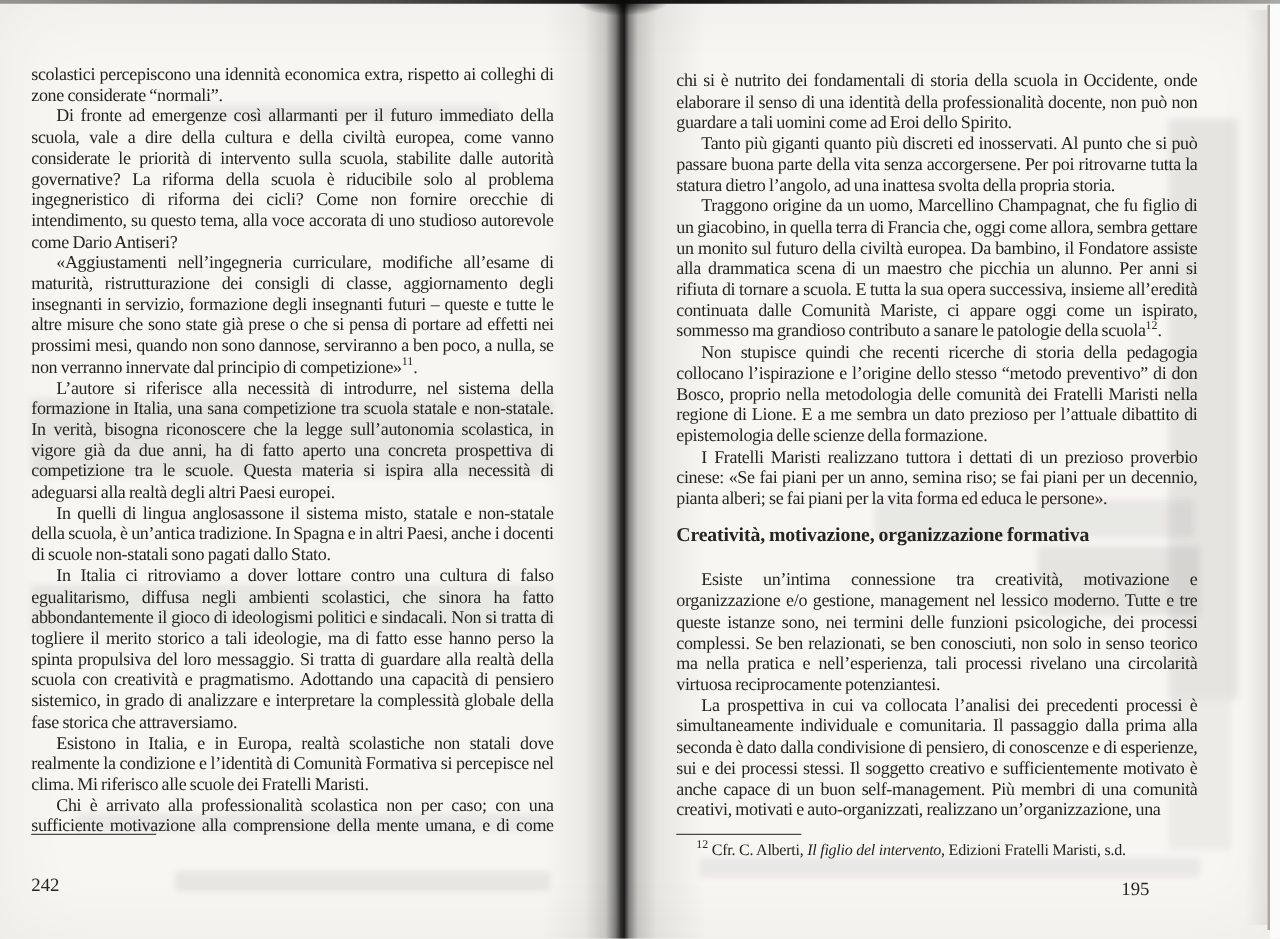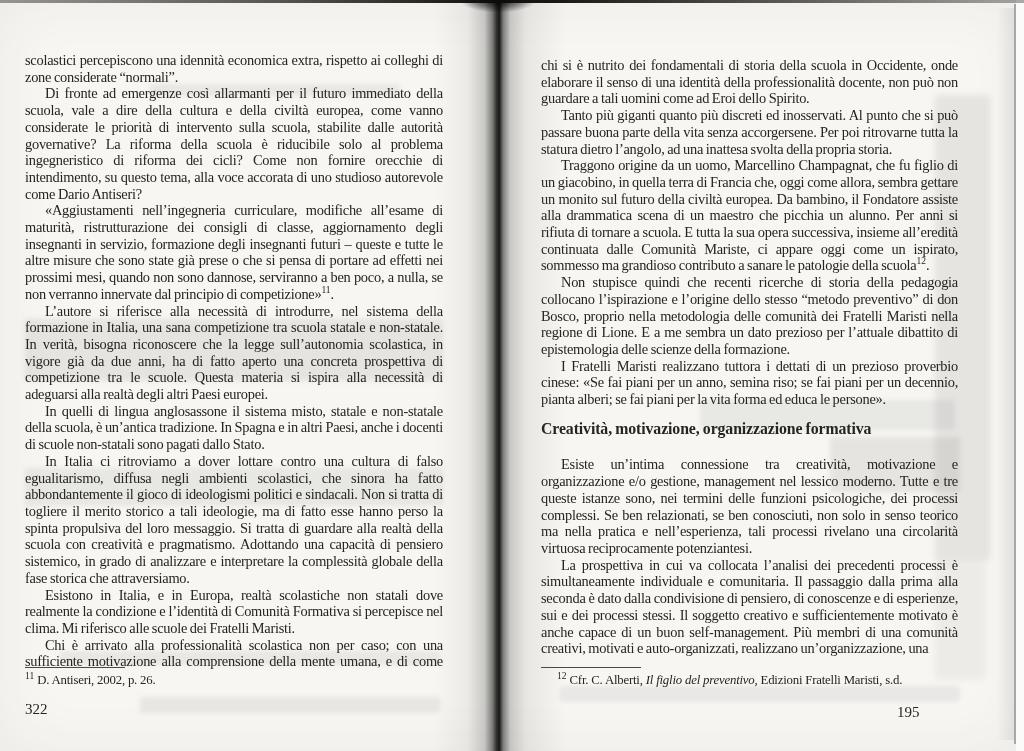--- a/index.html
+++ b/index.html
@@ -119,45 +119,42 @@
     <p class="para indent">«Aggiustamenti nell’ingegneria curriculare, modifiche all’esame di maturità, ristrutturazione dei consigli di classe, aggiornamento degli insegnanti in servizio, formazione degli insegnanti futuri – queste e tutte le altre misure che sono state già prese o che si pensa di portare ad effetti nei prossimi mesi, quando non sono dannose, serviranno a ben poco, a nulla, se non verranno innervate dal principio di competizione»<sup>11</sup>.</p>
     <p class="para indent">L’autore si riferisce alla necessità di introdurre, nel sistema della formazione in Italia, una sana competizione tra scuola statale e non-statale. In verità, bisogna riconoscere che la legge sull’autonomia scolastica, in vigore già da due anni, ha di fatto aperto una concreta prospettiva di competizione tra le scuole. Questa materia si ispira alla necessità di adeguarsi alla realtà degli altri Paesi europei.</p>
     <p class="para indent">In quelli di lingua anglosassone il sistema misto, statale e non-statale della scuola, è un’antica tradizione. In Spagna e in altri Paesi, anche i docenti di scuole non-statali sono pagati dallo Stato.</p>
     <p class="para indent">In Italia ci ritroviamo a dover lottare contro una cultura di falso egualitarismo, diffusa negli ambienti scolastici, che sinora ha fatto abbondantemente il gioco di ideologismi politici e sindacali. Non si tratta di togliere il merito storico a tali ideologie, ma di fatto esse hanno perso la spinta propulsiva del loro messaggio. Si tratta di guardare alla realtà della scuola con creatività e pragmatismo. Adottando una capacità di pensiero sistemico, in grado di analizzare e interpretare la complessità globale della fase storica che attraversiamo.</p>
     <p class="para indent">Esistono in Italia, e in Europa, realtà scolastiche non statali dove realmente la condizione e l’identità di Comunità Formativa si percepisce nel clima. Mi riferisco alle scuole dei Fratelli Maristi.</p>
     <p class="para indent">Chi è arrivato alla professionalità scolastica non per caso; con una sufficiente motivazione alla comprensione della mente umana, e di come essa giunga a conoscere se stessa e la realtà esterna, cioè i processi cognitivi;</p>
   </div>
 
 <div id="left-footnote" class="footnote">
   <div class="footnote-rule"></div>
-  <div>
-      <p class="para"><sup>11</sup> D. Antiseri, 2002, p. 26.</p>
-    </div>
 </div>
-<div id="page-number-left" class="page-number">322</div>
+<div id="page-number-left" class="page-number">242</div>
 
 <div id="right-text" class="page-text">
   <div>
       <p class="para">chi si è nutrito dei fondamentali di storia della scuola in Occidente, onde elaborare il senso di una identità della professionalità docente, non può non guardare a tali uomini come ad Eroi dello Spirito.</p>
       <p class="para indent">Tanto più giganti quanto più discreti ed inosservati. Al punto che si può passare buona parte della vita senza accorgersene. Per poi ritrovarne tutta la statura dietro l’angolo, ad una inattesa svolta della propria storia.</p>
       <p class="para indent">Traggono origine da un uomo, Marcellino Champagnat, che fu figlio di un giacobino, in quella terra di Francia che, oggi come allora, sembra gettare un monito sul futuro della civiltà europea. Da bambino, il Fondatore assiste alla drammatica scena di un maestro che picchia un alunno. Per anni si rifiuta di tornare a scuola. E tutta la sua opera successiva, insieme all’eredità continuata dalle Comunità Mariste, ci appare oggi come un ispirato, sommesso ma grandioso contributo a sanare le patologie della scuola<sup>12</sup>.</p>
       <p class="para indent">Non stupisce quindi che recenti ricerche di storia della pedagogia collocano l’ispirazione e l’origine dello stesso “metodo preventivo” di don Bosco, proprio nella metodologia delle comunità dei Fratelli Maristi nella regione di Lione. E a me sembra un dato prezioso per l’attuale dibattito di epistemologia delle scienze della formazione.</p>
       <p class="para indent">I Fratelli Maristi realizzano tuttora i dettati di un prezioso proverbio cinese: «Se fai piani per un anno, semina riso; se fai piani per un decennio, pianta alberi; se fai piani per la vita forma ed educa le persone».</p>
     </div>
   <h2 class="section-heading">Creatività, motivazione, organizzazione formativa</h2>
   <div>
       <p class="para indent">Esiste un’intima connessione tra creatività, motivazione e organizzazione e/o gestione, management nel lessico moderno. Tutte e tre queste istanze sono, nei termini delle funzioni psicologiche, dei processi complessi. Se ben relazionati, se ben conosciuti, non solo in senso teorico ma nella pratica e nell’esperienza, tali processi rivelano una circolarità virtuosa reciprocamente potenziantesi.</p>
       <p class="para indent">La prospettiva in cui va collocata l’analisi dei precedenti processi è simultaneamente individuale e comunitaria. Il passaggio dalla prima alla seconda è dato dalla condivisione di pensiero, di conoscenze e di esperienze, sui e dei processi stessi. Il soggetto creativo e sufficientemente motivato è anche capace di un buon self-management. Più membri di una comunità creativi, motivati e auto-organizzati, realizzano un’organizzazione, una</p>
     </div>
 </div>
 
 <div id="right-footnote" class="footnote">
   <div class="footnote-rule"></div>
   <div>
-      <p class="para indent"><sup>12</sup> Cfr. C. Alberti, <em>Il figlio del preventivo</em>, Edizioni Fratelli Maristi, s.d.</p>
+      <p class="para indent"><sup>12</sup> Cfr. C. Alberti, <em>Il figlio del intervento</em>, Edizioni Fratelli Maristi, s.d.</p>
     </div>
 </div>
 <div id="page-number-right" class="page-number">195</div>
 
 <div class="page-edge-shadow"></div>
 <div class="outer-strip"></div>
 <div class="page-edge-line"></div>
 <div class="gutter-shadow"></div>
 <div class="gutter-top-blob"></div>
 <div class="scan-top-edge"></div>

